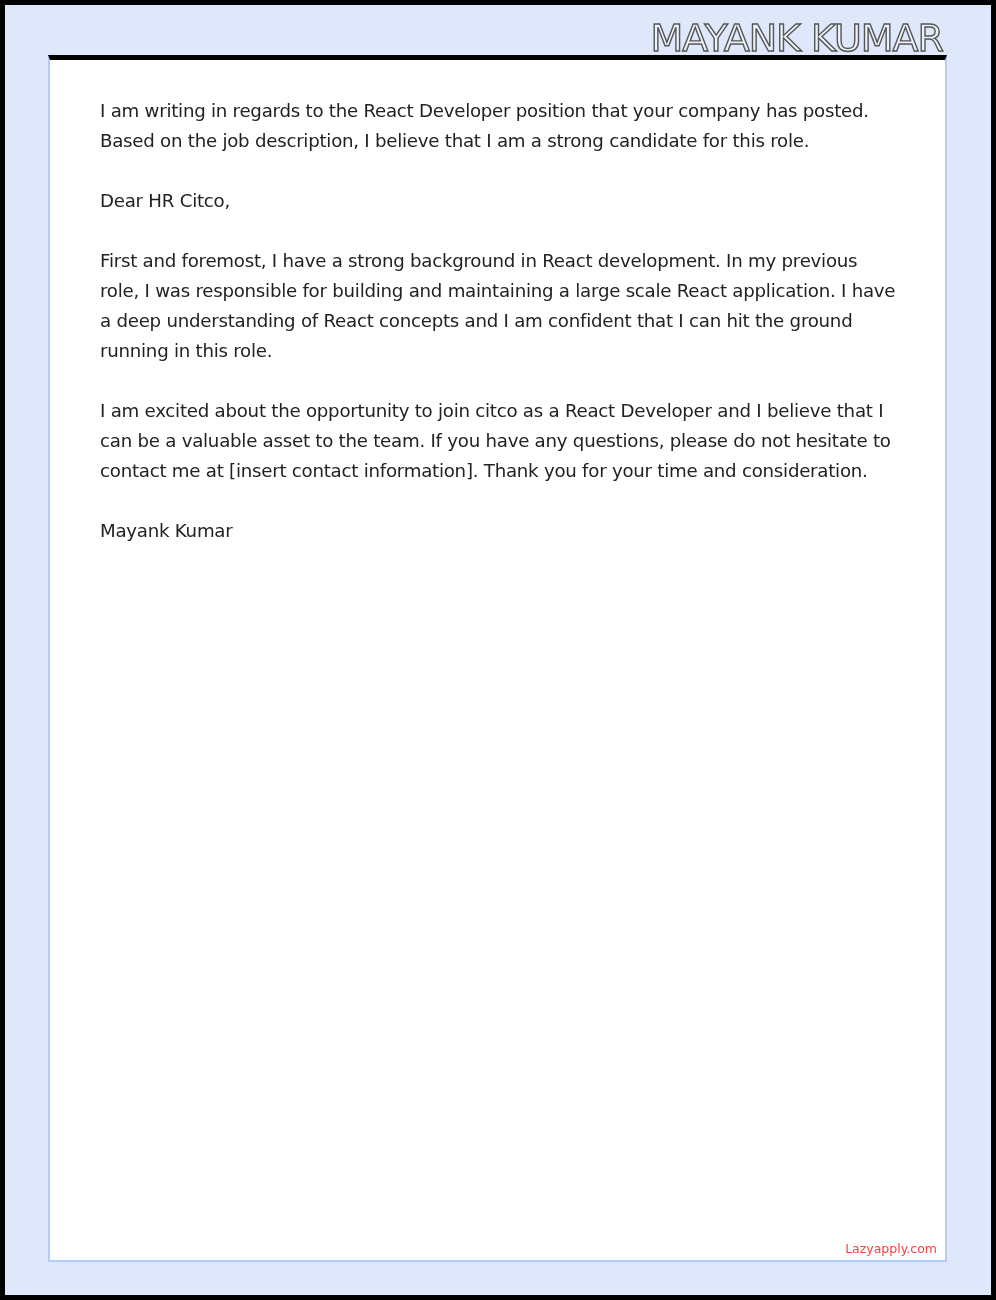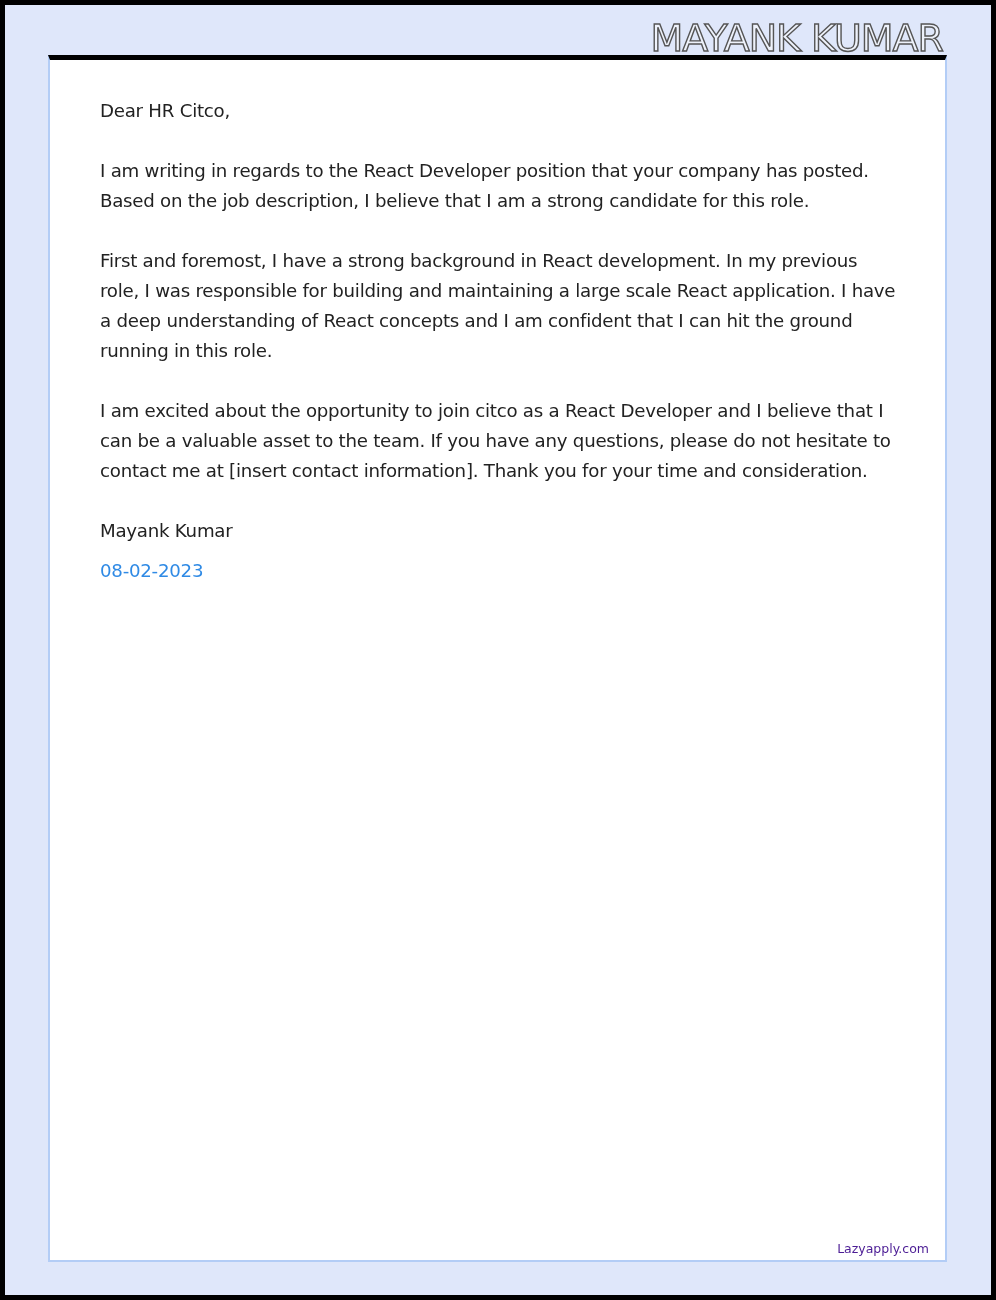--- a/index.html
+++ b/index.html
@@ -46,34 +46,33 @@
       line-height: 30px;
       color: #222;
       letter-spacing: -0.25px;
     }
     .letter p { margin: 0 0 30px 0; }
     .letter .signoff { margin-bottom: 30px; }
     .letter .signer { margin-bottom: 10px; }
     .letter .date { color: #2f8ae5; margin: 0; }
     .footer-brand {
       position: absolute;
-      right: 16px;
+      right: 8px;
       bottom: 4px;
       font-size: 12.5px;
-      color: #4c1d95;
+      color: #ef4444;
     }
   </style>
 </head>
 <body>
 
 <div class="name-header">MAYANK KUMAR</div>
 
 <div class="card">
   <div class="letter">
+    <p>I am writing in regards to the React Developer position that your company has posted. Based on the job description, I believe that I am a strong candidate for this role.</p>
     <p>Dear HR Citco,</p>
-    <p>I am writing in regards to the React Developer position that your company has posted. Based on the job description, I believe that I am a strong candidate for this role.</p>
     <p>First and foremost, I have a strong background in React development. In my previous role, I was responsible for building and maintaining a large scale React application. I have a deep understanding of React concepts and I am confident that I can hit the ground running in this role.</p>
     <p>I am excited about the opportunity to join citco as a React Developer and I believe that I can be a valuable asset to the team. If you have any questions, please do not hesitate to contact me at [insert contact information]. Thank you for your time and consideration.</p>
     <p class="signer">Mayank Kumar</p>
-    <p class="date">08-02-2023</p>
   </div>
   <div class="footer-brand">Lazyapply.com</div>
 </div>
 
 </body></html>

